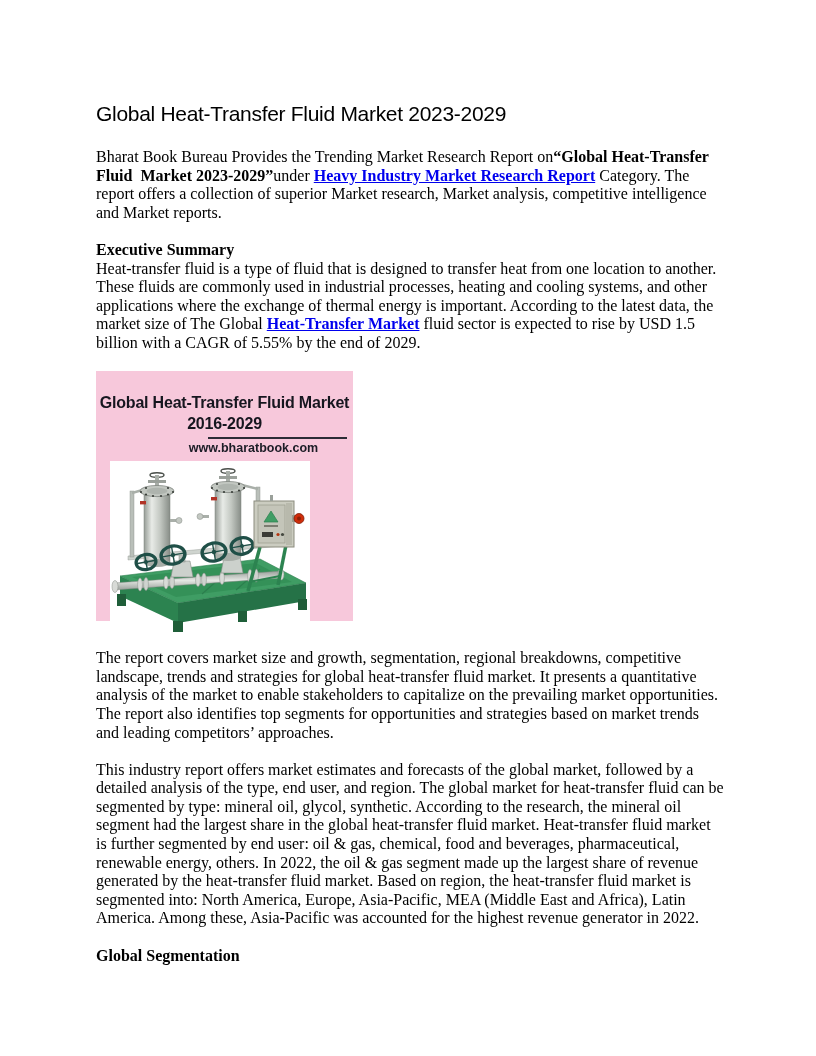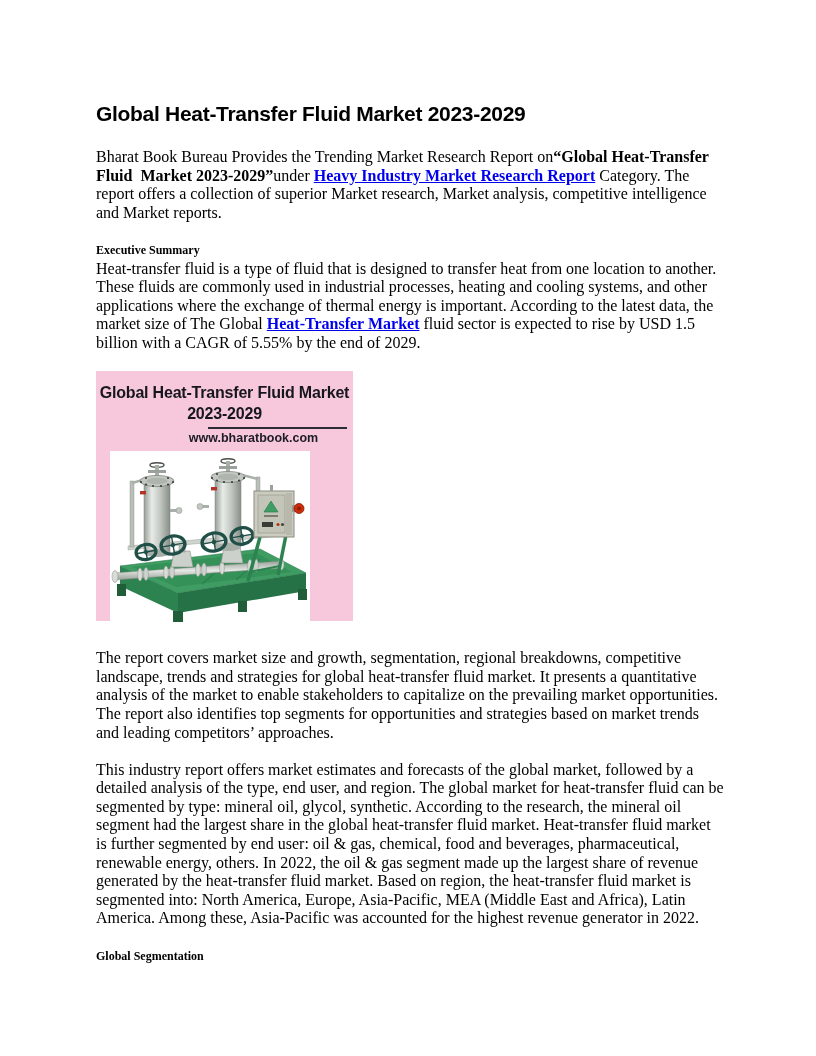--- a/index.html
+++ b/index.html
@@ -8,39 +8,39 @@
     --skid-green:#3f9d64; --skid-green-dark:#2c8350; --skid-green-darker:#257247;
     --handwheel:#1f4f47; --panel-gray:#cbccc0; --knob-red:#cf2d0a;
   }
   html,body{margin:0;padding:0;background:#ffffff;}
   .page{
     width:816px;height:1056px;background:#fff;box-sizing:border-box;
     padding:101px 92px 0 96px;position:relative;overflow:hidden;
     font-family:"Liberation Serif",serif;color:var(--text);
   }
   h1.doc-title{
-    font-family:"Liberation Sans",sans-serif;font-weight:bold;
+    font-family:"Liberation Sans",sans-serif;font-weight:normal;
     font-size:21px;line-height:26px;letter-spacing:-0.3px;
     margin:0 0 21px 0;color:var(--text);
   }
   p.body-text{
     font-size:16px;line-height:18.6px;margin:0 0 18.6px 0;text-align:left;
   }
   h2.doc-heading{
-    font-size:12px;line-height:18.6px;font-weight:bold;margin:0;
+    font-size:16px;line-height:18.6px;font-weight:bold;margin:0;
     font-family:"Liberation Serif",serif;
   }
   .doc-link{
     color:var(--link);font-weight:bold;cursor:pointer;
   }
   .bold{font-weight:bold;}
   
   figure.promo{
     width:257px;height:250px;margin:0 0 28px 0;background:var(--figure-bg);
-    box-sizing:border-box;padding-top:11px;
+    box-sizing:border-box;padding-top:21px;
   }
   .fig-title{
     font-family:"Liberation Sans",sans-serif;font-weight:bold;
     font-size:16px;line-height:21px;color:var(--figure-title);
     text-align:center;letter-spacing:-0.2px;
   }
   .fig-divider{
     height:2px;background:#2c2c36;margin:3px 6px 2px 112px;
   }
   .fig-site{
@@ -62,21 +62,21 @@
   <p class="body-text"><span class="normal">Bharat Book Bureau Provides the Trending Market Research Report on</span><span class="bold">“Global Heat-Transfer Fluid&nbsp; Market 2023-2029”</span><span class="normal">under </span><a class="doc-link" href="#">Heavy Industry Market Research Report</a><span class="normal"> Category. The report offers a collection of superior Market research, Market analysis, competitive intelligence and Market reports.</span></p>
 
   <div>
     <h2 class="doc-heading">Executive Summary</h2>
     <p class="body-text"><span class="normal">Heat-transfer fluid is a type of fluid that is designed to transfer heat from one location to another. These fluids are commonly used in industrial processes, heating and cooling systems, and other applications where the exchange of thermal energy is important. According to the latest data, the market size of The Global </span><a class="doc-link" href="#">Heat-Transfer Market</a><span class="normal"> fluid sector is expected to rise by USD 1.5 billion with a CAGR of 5.55% by the end of 2029.</span></p>
   </div>
 
   <figure class="promo">
     <div class="fig-title">
       <div>Global Heat-Transfer Fluid Market</div>
-      <div>2023-2029</div>
+      <div>2016-2029</div>
     </div>
     <div class="fig-divider"></div>
     <div class="fig-site">www.bharatbook.com</div>
     <div class="fig-photo">
       <svg viewBox="0 0 200 172" width="200" height="172">
         <defs>
           <linearGradient id="cyl" x1="0" y1="0" x2="1" y2="0">
             <stop offset="0" stop-color="#969c96"></stop>
             <stop offset="0.3" stop-color="#e8ebe7"></stop>
             <stop offset="0.62" stop-color="#c3c8c2"></stop>

